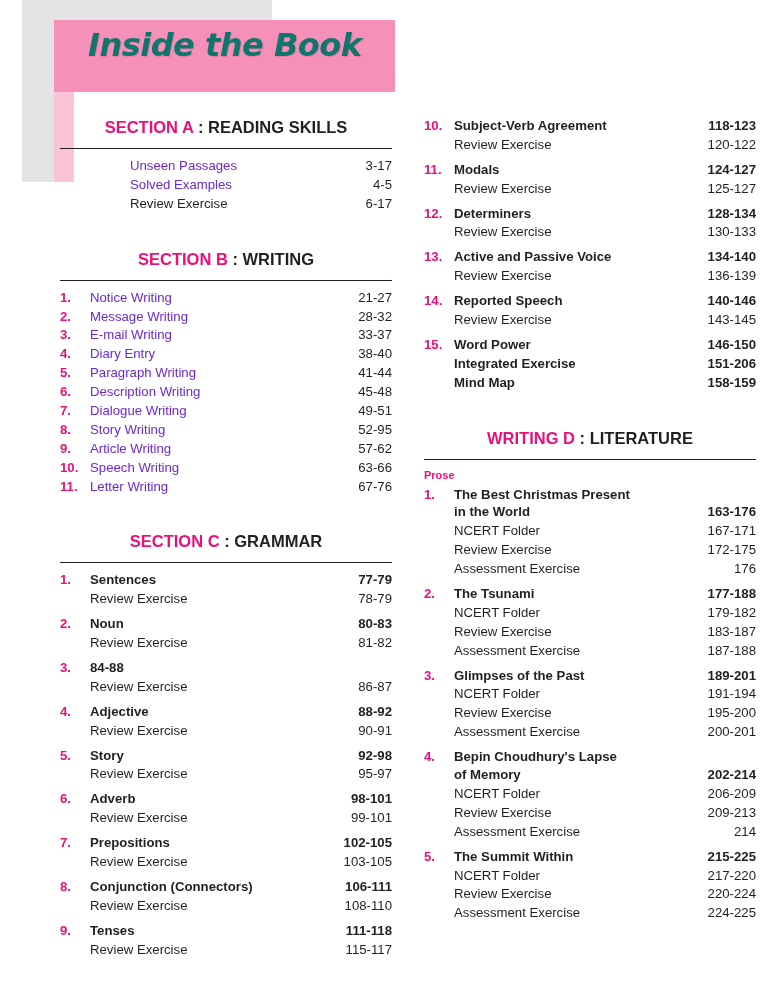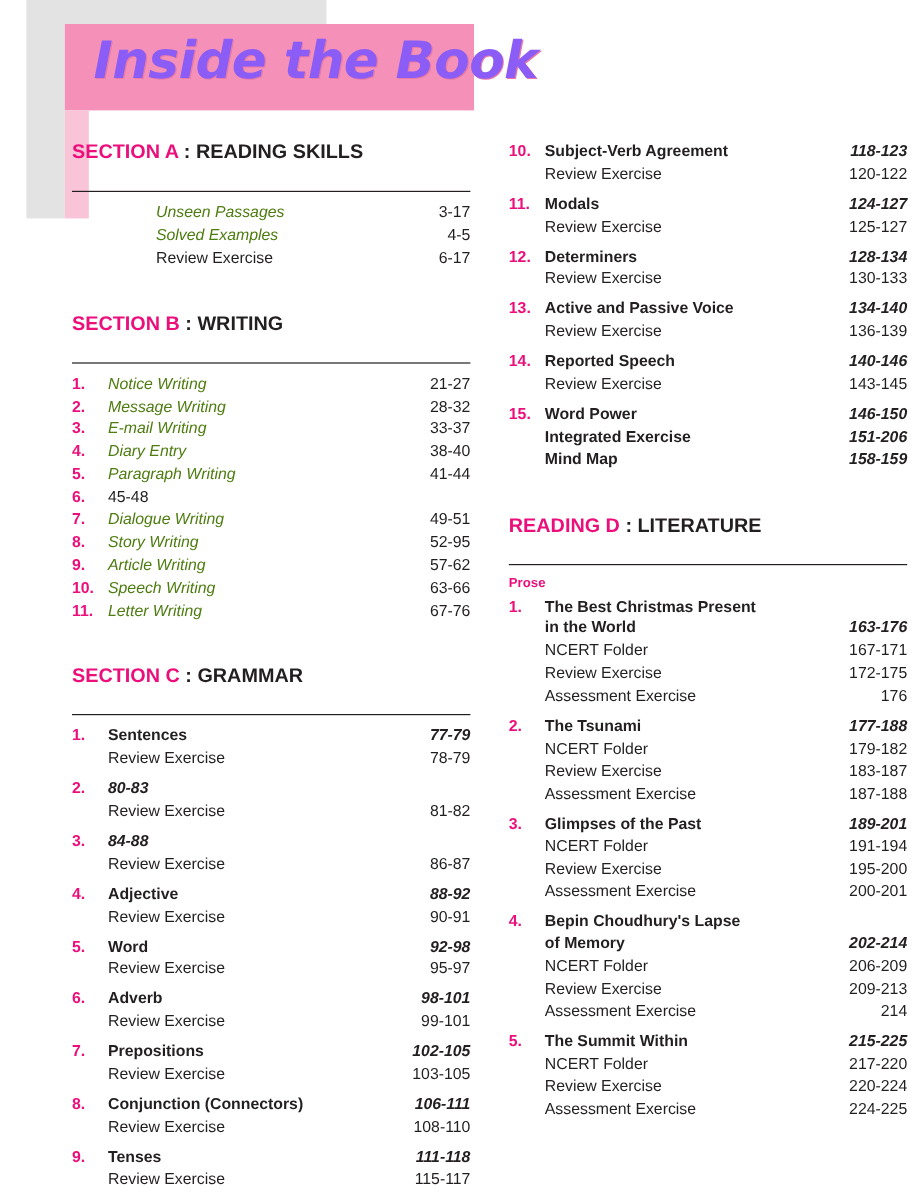--- a/index.html
+++ b/index.html
@@ -36,28 +36,28 @@
   .title-band {
     position: absolute;
     left: 54px;
     top: 20px;
     width: 341px;
     height: 72px;
     background: #f591b8;
   }
   .title-text {
     position: absolute;
-    left: 78px;
+    left: 88px;
     top: 26px;
     font-family: "DejaVu Sans", sans-serif;
     font-weight: bold;
     font-style: italic;
-    font-size: 43px;
+    font-size: 32px;
     letter-spacing: -0.5px;
-    color: #8b5cf6;
+    color: #0f766e;
     text-shadow: 1px 1px 0 #e97aa6;
     white-space: nowrap;
   }
   .deco-pink-under {
     position: absolute;
     left: 54px;
     top: 92px;
     width: 20px;
     height: 90px;
     background: #f9c3d8;
@@ -68,25 +68,26 @@
     position: absolute;
     top: 118px;
   }
   .col-left  { left: 60px;  width: 332px; }
   .col-right { left: 424px; width: 332px; }
 
   
   .sec-head {
     position: relative;
     border-bottom: 1.6px solid #231f20;
-    padding-bottom: 22px;
+    padding-bottom: 11px;
     margin-bottom: 9px;
     font-size: 16.5px;
     font-weight: bold;
     white-space: nowrap;
+    text-align: center;
   }
   .sec-head .sec-label { color: #ec0f7b; }
   .sec-head .sec-name  { color: #231f20; }
   .sec-head.spaced { margin-top: 37px; }
 
   
   .sub-head {
     color: #ec0f7b;
     font-weight: bold;
     font-size: 11px;
@@ -106,25 +107,25 @@
     font-weight: bold;
     width: 30px;
     flex: 0 0 30px;
     font-size: 13.2px;
   }
   .row .num.blank { visibility: hidden; }
   .row .txt { flex: 1 1 auto; }
   .row .pg  { text-align: right; white-space: nowrap; }
 
   
-  .row.plain .txt { color: #4d7c0f; font-weight: normal; font-style: italic; }
+  .row.plain .txt { color: #6d28d9; font-weight: normal; }
   .row.plain .pg  { color: #231f20; font-weight: normal; }
 
   .row.main .txt { font-weight: bold; }
-  .row.main .pg  { font-weight: bold; font-style: italic; }
+  .row.main .pg  { font-weight: bold; }
 
   .row.ital .txt { }
   .row.ital .pg  { font-weight: normal; }
 
   
   .row.secA .txt { padding-left: 40px; }
 
   .row.tight { margin-bottom: 1px; }
   .gap-sm { height: 6px; }
 </style>
@@ -186,20 +187,21 @@
       <span class="txt">Diary Entry</span>
       <span class="pg">38-40</span>
     </div>
     <div class="row plain">
       <span class="num">5.</span>
       <span class="txt">Paragraph Writing</span>
       <span class="pg">41-44</span>
     </div>
     <div class="row plain">
       <span class="num">6.</span>
+      <span class="txt">Description Writing</span>
       <span class="pg">45-48</span>
     </div>
     <div class="row plain">
       <span class="num">7.</span>
       <span class="txt">Dialogue Writing</span>
       <span class="pg">49-51</span>
     </div>
     <div class="row plain">
       <span class="num">8.</span>
       <span class="txt">Story Writing</span>
@@ -233,20 +235,21 @@
       <span class="pg">77-79</span>
     </div>
     <div class="row ital">
       <span class="num blank">.</span>
       <span class="txt">Review Exercise</span>
       <span class="pg">78-79</span>
     </div>
     <div class="gap-sm"></div>
     <div class="row main">
       <span class="num">2.</span>
+      <span class="txt">Noun</span>
       <span class="pg">80-83</span>
     </div>
     <div class="row ital">
       <span class="num blank">.</span>
       <span class="txt">Review Exercise</span>
       <span class="pg">81-82</span>
     </div>
     <div class="gap-sm"></div>
     <div class="row main">
       <span class="num">3.</span>
@@ -264,21 +267,21 @@
       <span class="pg">88-92</span>
     </div>
     <div class="row ital">
       <span class="num blank">.</span>
       <span class="txt">Review Exercise</span>
       <span class="pg">90-91</span>
     </div>
     <div class="gap-sm"></div>
     <div class="row main">
       <span class="num">5.</span>
-      <span class="txt">Word</span>
+      <span class="txt">Story</span>
       <span class="pg">92-98</span>
     </div>
     <div class="row ital">
       <span class="num blank">.</span>
       <span class="txt">Review Exercise</span>
       <span class="pg">95-97</span>
     </div>
     <div class="gap-sm"></div>
     <div class="row main">
       <span class="num">6.</span>
@@ -395,21 +398,21 @@
       <span class="pg">151-206</span>
     </div>
     <div class="row main">
       <span class="num blank">.</span>
       <span class="txt">Mind Map</span>
       <span class="pg">158-159</span>
     </div>
   </div>
 
   <div class="sec-head spaced">
-    <span class="sec-label">READING D</span>
+    <span class="sec-label">WRITING D</span>
     <span class="sec-name">: LITERATURE</span>
   </div>
   <div class="sub-head">Prose</div>
   <div>
     <div class="row main tight">
       <span class="num">1.</span>
       <span class="txt">The Best Christmas Present</span>
       <span class="pg"></span>
     </div>
     <div class="row main">

